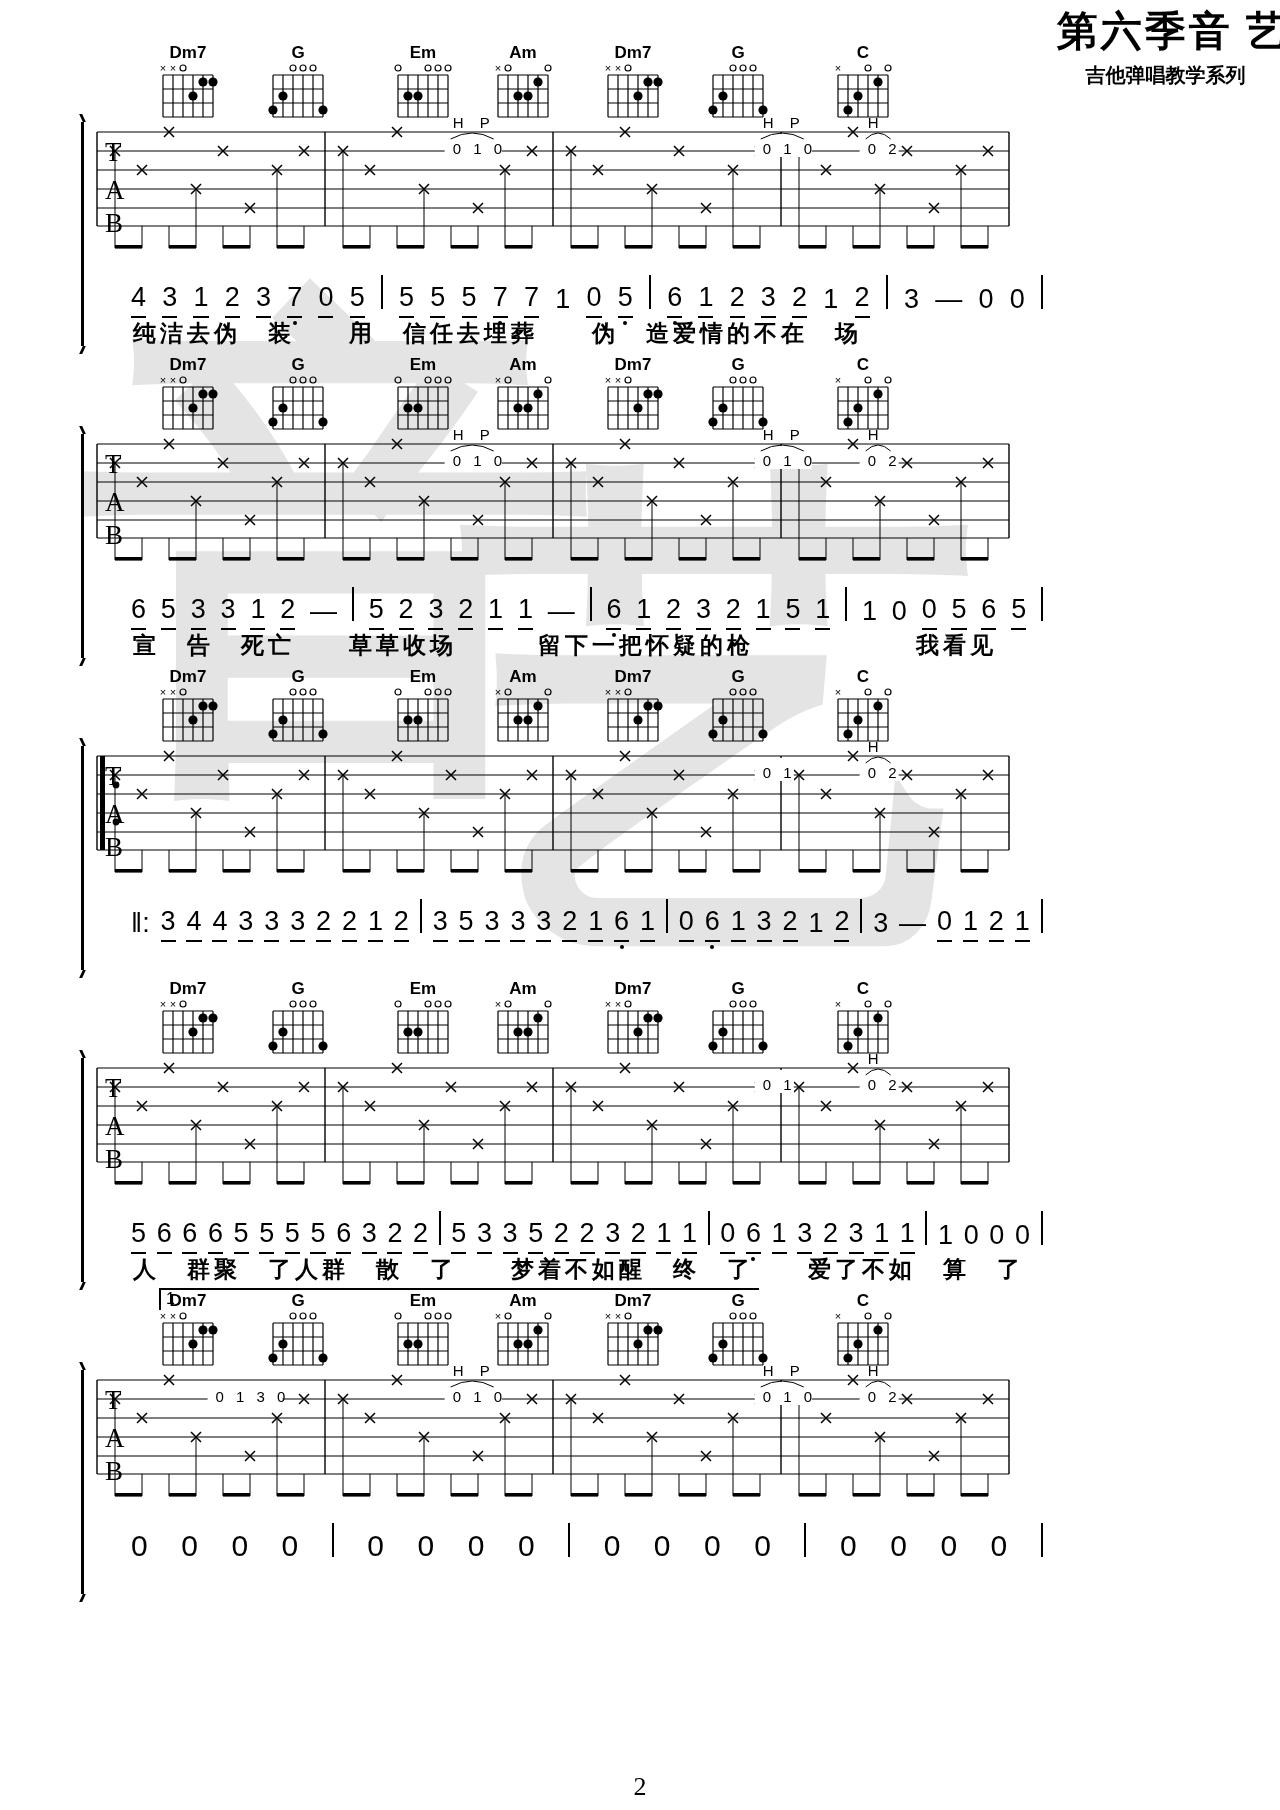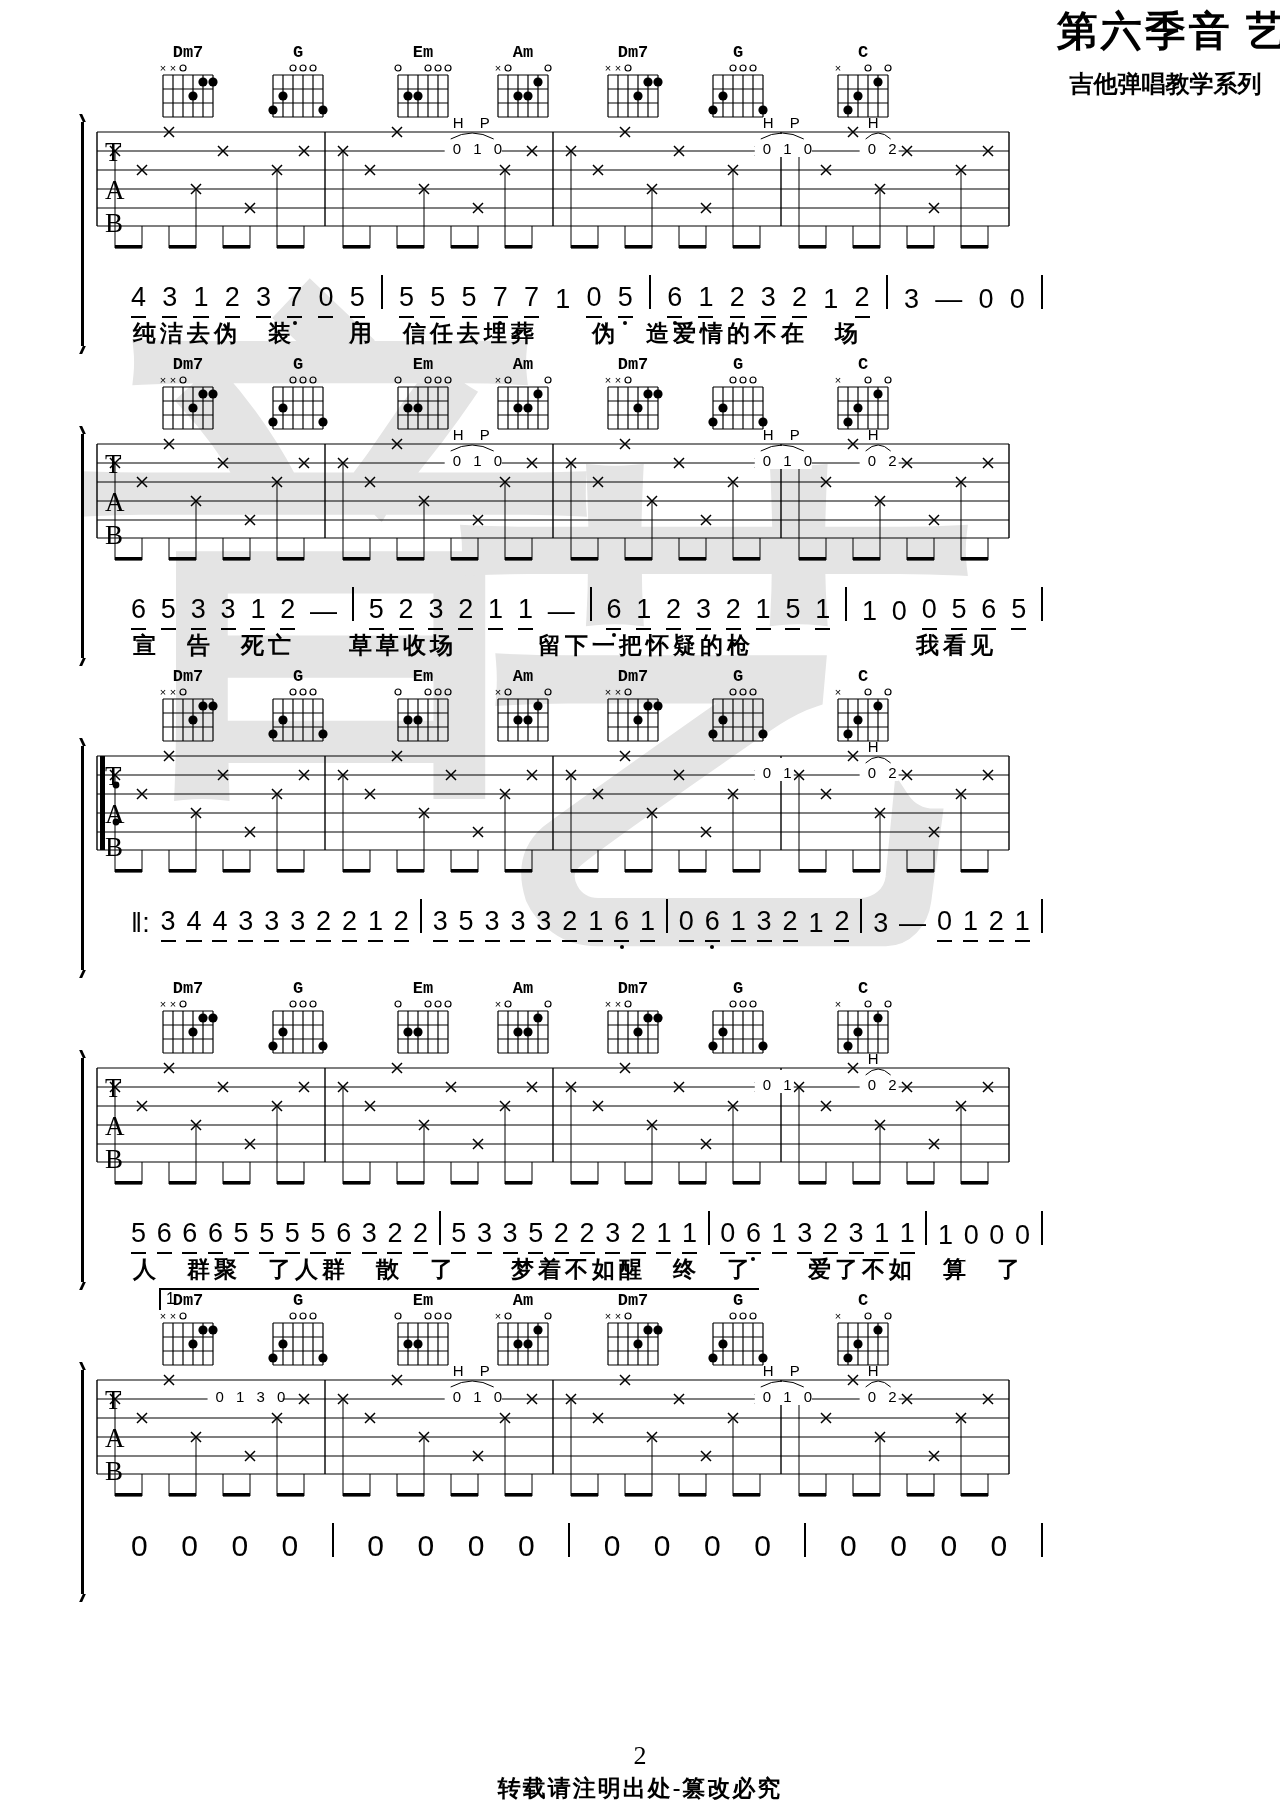--- a/index.html
+++ b/index.html
@@ -7,34 +7,34 @@
         overflow:hidden;color:#000;font-family:"Liberation Sans",sans-serif;}
   
   .watermark{position:absolute;inset:0;z-index:0;}
   .wm{position:absolute;font-weight:bold;line-height:1;font-family:"Liberation Sans",sans-serif;}
   .wm1{left:80px;top:290px;font-size:520px;}
   .wm2{left:460px;top:460px;font-size:520px;}
   
   .header{position:absolute;top:4px;right:0;text-align:center;z-index:2;}
   .title{font-size:41px;font-weight:bold;letter-spacing:3px;margin-right:-10px;
          font-family:"Liberation Serif",serif;white-space:nowrap;}
-  .subtitle{font-size:24px;font-weight:bold;margin:9px 6px 0 0;
+  .subtitle{font-size:20px;font-weight:bold;margin:3px 6px 0 0;
             font-family:Liberation Mono, monospace;}
   
   #systems{position:absolute;top:44px;left:75px;width:1150px;z-index:1;}
   .system{position:relative;height:306px;margin-bottom:6px;}
   .brace{position:absolute;left:6px;top:78px;width:3px;height:224px;background:#000;}
   .brace:before{content:"";position:absolute;left:0;top:-8px;width:10px;height:8px;
                 border-left:3px solid #000;transform:skewX(25deg);}
   .brace:after{content:"";position:absolute;left:0;bottom:-8px;width:10px;height:8px;
                border-left:3px solid #000;transform:skewX(-25deg);}
   .chords-row{position:relative;height:74px;}
   .chord{position:absolute;top:0;width:70px;text-align:center;}
   .chord-label{font-size:17px;font-weight:bold;line-height:1;margin-bottom:1px;
-               font-family:Liberation Mono, monospace;}
+               font-family:Liberation Sans, sans-serif;}
   .tab-wrap{height:152px;}
   .jianpu{display:flex;justify-content:space-between;align-items:flex-end;
           height:48px;width:912px;margin-left:56px;}
   .tok{font-size:27px;line-height:1;padding-bottom:5px;position:relative;
        min-width:14px;text-align:center;font-family:"Liberation Sans",sans-serif;}
   .tok.u{border-bottom:2.5px solid #000;}
   .tok.big{font-size:30px;}
   .ldot{position:absolute;left:50%;bottom:-9px;width:4px;height:4px;margin-left:-2px;
         border-radius:50%;background:#000;}
   .bar{width:2px;height:34px;background:#000;align-self:center;margin-bottom:4px;}
@@ -1423,16 +1423,15 @@
           <span class="tok big">0</span>
           <span class="tok big">0</span>
           <div class="bar"></div>
         </div>
         <div class="lyrics"></div>
       </div>
     </div>
 
   <div class="footer">
     <div class="page-number">2</div>
-    <div class="notice">转载请注明出处-篡改必究</div>
   </div>
 
 </div>
 
 </body></html>

